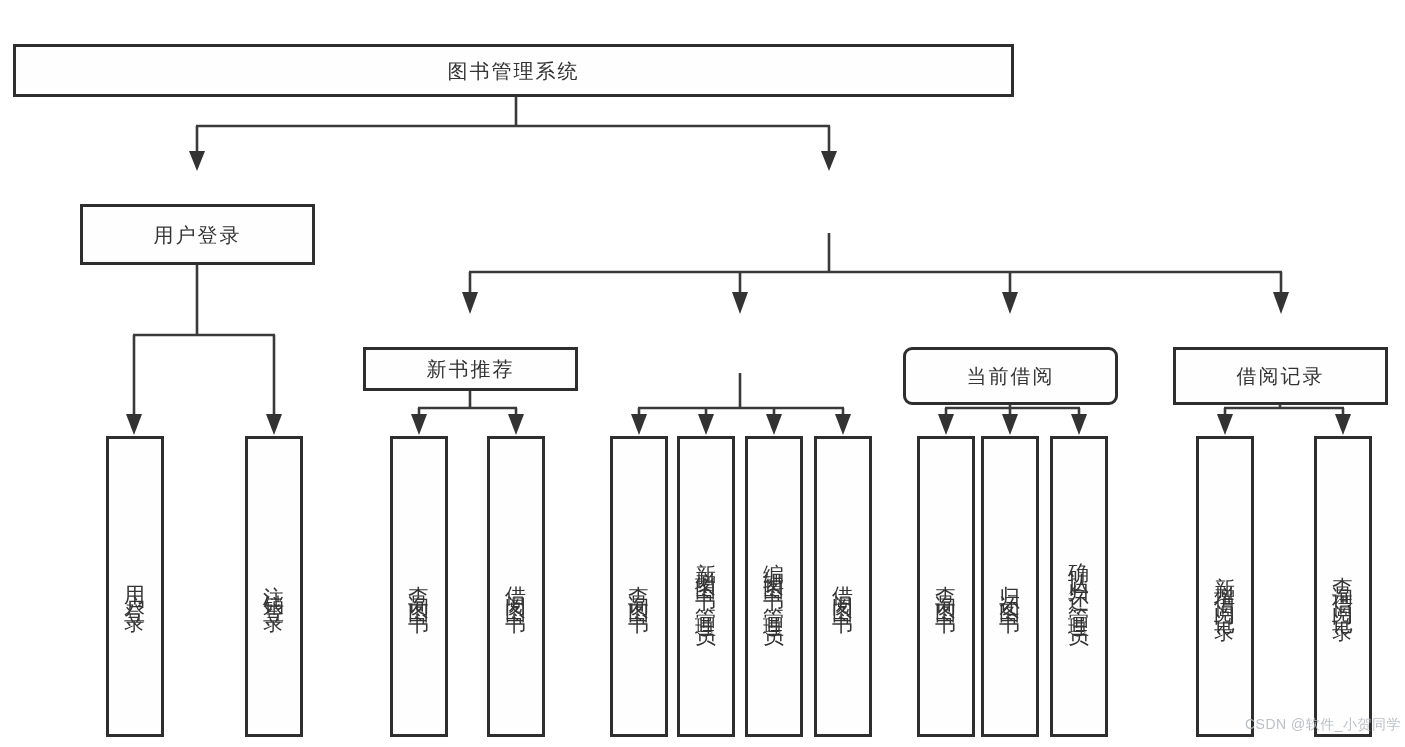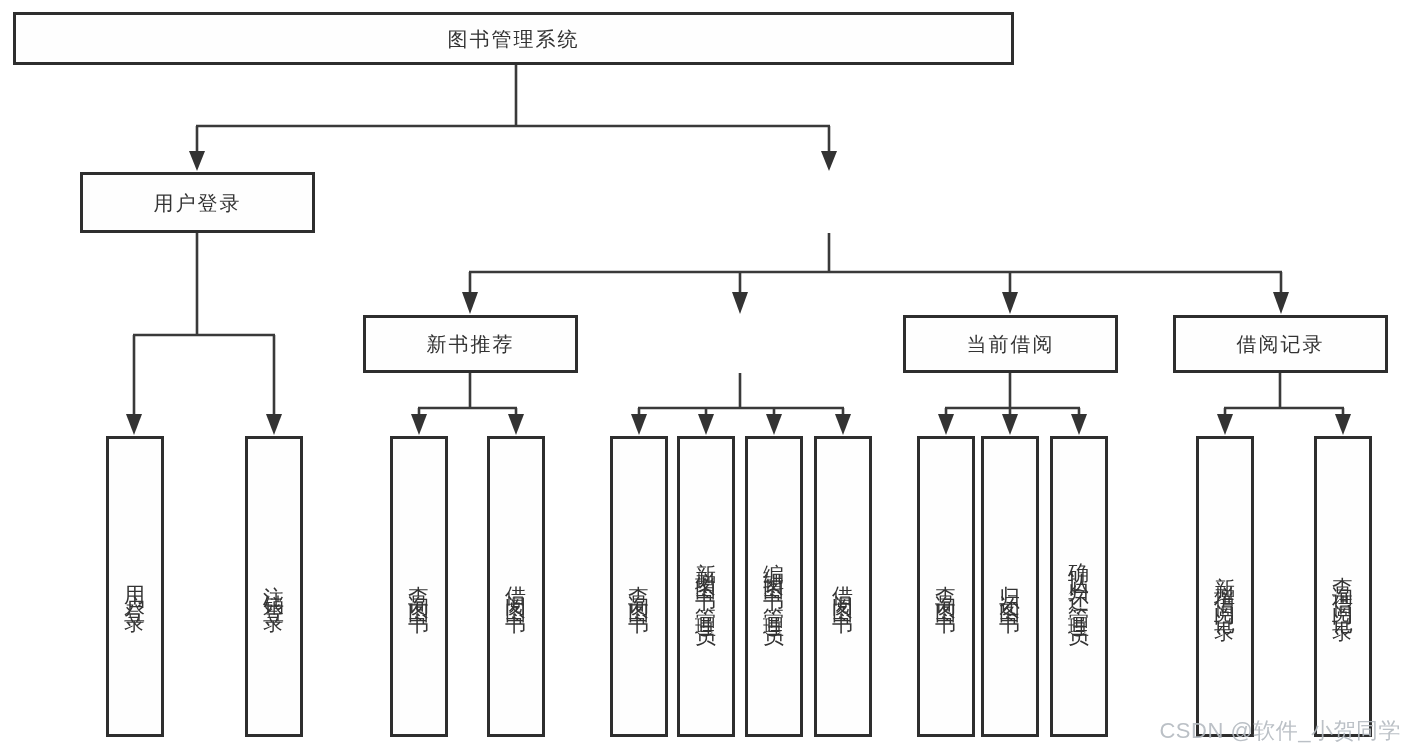--- a/index.html
+++ b/index.html
@@ -38,33 +38,34 @@
     color: #333333;
     display: flex;
     align-items: center;
     justify-content: center;
     text-align: center;
   }
   .h-node {
     font-size: 20px;
     letter-spacing: 2px;
     line-height: 1;
+    margin-top: 32px;
   }
   .v-node {
     writing-mode: vertical-rl;
     text-orientation: mixed;
     font-size: 21px;
     letter-spacing: 9px;
     line-height: 1;
   }
   .watermark {
     position: absolute;
     top: 716px;
     right: 4px;
-    font-size: 22px;
+    font-size: 14px;
     color: #b4bac0;
     letter-spacing: 0.5px;
     opacity: 0.9;
     white-space: nowrap;
     pointer-events: none;
   }
 </style>
 </head>
 <body>
 
@@ -117,22 +118,22 @@
       <path d="M1280 373 V408 M1224 408 H1344 M1225 408 V418 M1343 408 V418"></path>
       <polygon points="1217,414 1233,414 1225,435"></polygon>
       <polygon points="1335,414 1351,414 1343,435"></polygon>
     </g>
   </svg>
 
   <div class="node h-node" style="left:13px; top:12px; width:1001px; height:53px;">图书管理系统</div>
 
   <div class="node h-node" style="left:80px; top:172px; width:235px; height:61px;">用户登录</div>
 
-  <div class="node h-node" style="left:363px; top:315px; width:215px; height:58px;text-align:center;">新书推荐</div>
-  <div class="node h-node" style="left:903px; top:315px; width:215px; height:58px;">当前借阅</div>
+  <div class="node h-node" style="left:363px; top:315px; width:215px; height:44px;text-align:center;">新书推荐</div>
+  <div class="node h-node" style="left:903px; top:315px; width:215px; height:58px;border-radius:9px;">当前借阅</div>
   <div class="node h-node" style="left:1173px; top:315px; width:215px; height:58px;">借阅记录</div>
 
   <div class="node v-node" style="left:106px; top:436px; width:58px; height:301px;">用户登录</div>
   <div class="node v-node" style="left:245px; top:436px; width:58px; height:301px;">注销登录</div>
 
   <div class="node v-node" style="left:390px; top:436px; width:58px; height:301px;">查询图书</div>
   <div class="node v-node" style="left:487px; top:436px; width:58px; height:301px;">借阅图书</div>
 
   <div class="node v-node" style="left:610px; top:436px; width:58px; height:301px;">查询图书</div>
   <div class="node v-node" style="left:677px; top:436px; width:58px; height:301px;">新增图书（管理员）</div>

